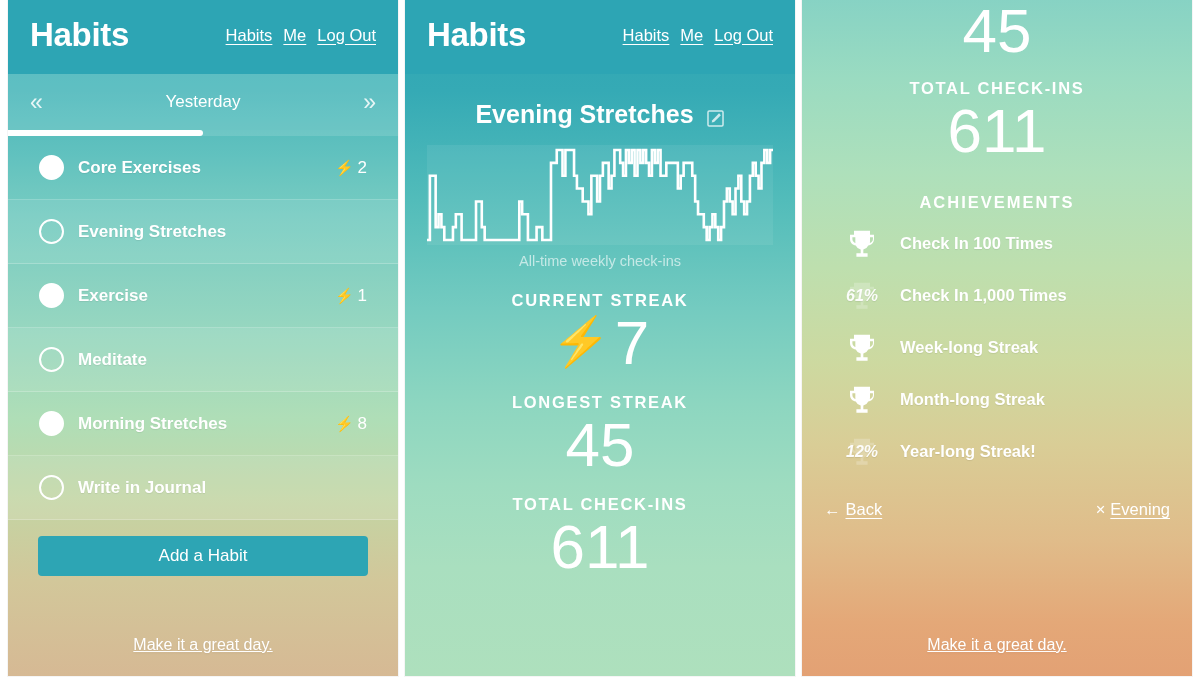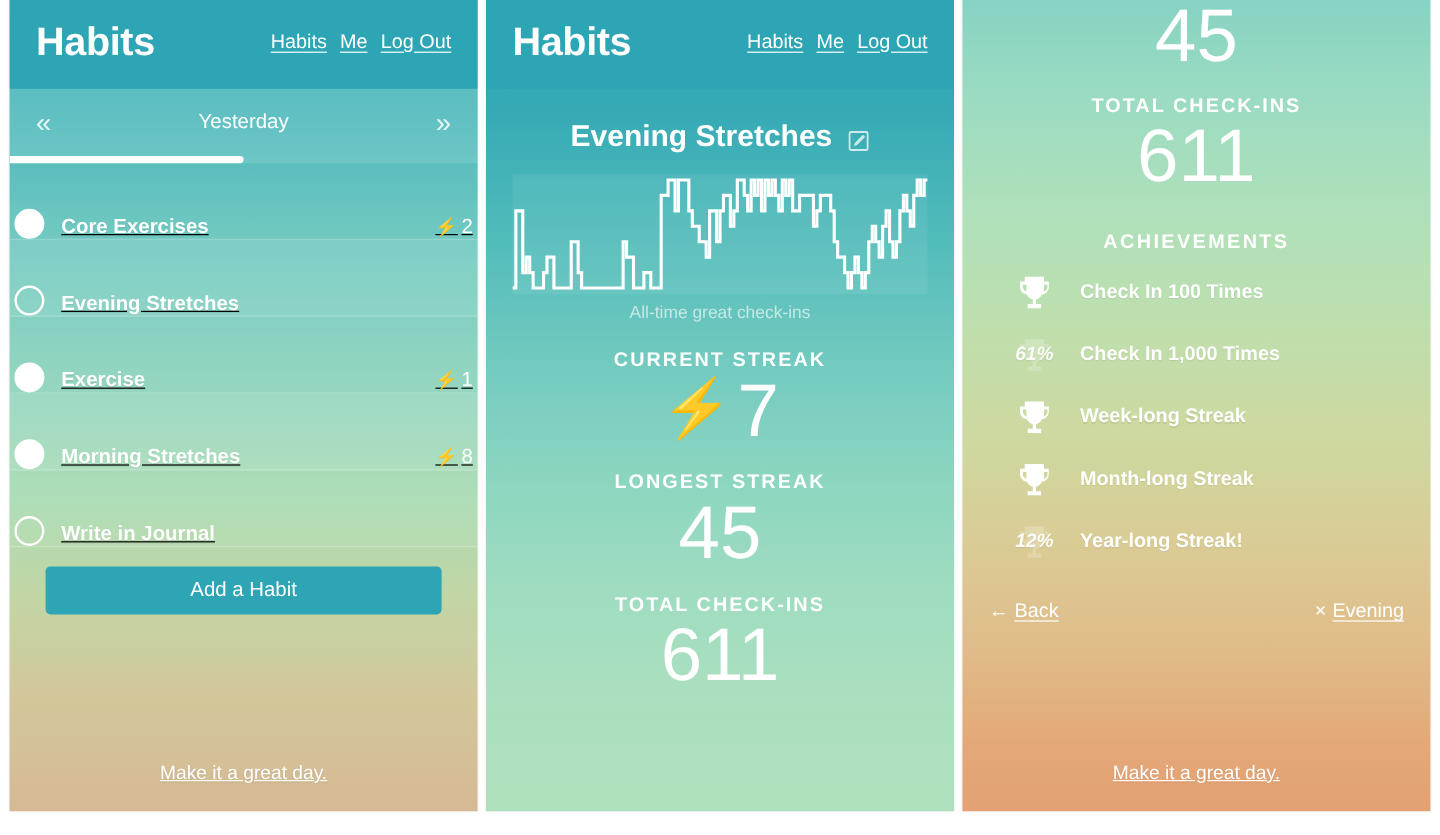--- a/index.html
+++ b/index.html
@@ -92,26 +92,25 @@
     position: absolute; left: 0; top: 0; bottom: 0;
     background: #ffffff;
     border-radius: 0 3px 3px 0;
   }
 
   
   .habits { flex: none; }
   .habit {
     height: 64px;
     display: flex;
-    align-items: flex-end;
-    padding: 0 4px;
+    align-items: center;
+    padding: 0 31px;
     border-bottom: 1px solid rgba(255,255,255,0.22);
     cursor: pointer;
     background: rgba(255,255,255,0.06);
-    text-decoration: underline;
   }
   .habit:nth-child(even) { background: rgba(255,255,255,0.12); }
   .dot {
     width: 25px; height: 25px;
     border-radius: 50%;
     border: 2.5px solid #ffffff;
     flex: none;
     margin-right: 14px;
   }
   .dot.done { background: #ffffff; }
@@ -291,20 +290,24 @@
         </div>
         <div class="habit">
           <div class="dot done"></div>
           <div class="hname">Exercise</div>
           <div class="streak">
             <span class="bolt">⚡</span>
             <span>1</span>
           </div>
         </div>
         <div class="habit">
+          <div class="dot"></div>
+          <div class="hname">Meditate</div>
+        </div>
+        <div class="habit">
           <div class="dot done"></div>
           <div class="hname">Morning Stretches</div>
           <div class="streak">
             <span class="bolt">⚡</span>
             <span>8</span>
           </div>
         </div>
         <div class="habit">
           <div class="dot"></div>
           <div class="hname">Write in Journal</div>
@@ -337,21 +340,21 @@
           <path d="M16.5 5.5 L18.8 7.8 L10.2 16.4 L7.2 17.2 L8 14.2 Z" fill="#ffffff" stroke="none"></path>
         </svg>
       </span>
     </div>
 
     <div class="chartbox">
       <svg id="chart-svg" viewBox="0 0 346 100" preserveAspectRatio="none">
           <path d="M0.00,95.00L2.88,95.00L2.88,30.71L5.77,30.71L5.77,30.71L8.65,30.71L8.65,82.14L11.53,82.14L11.53,69.29L14.42,69.29L14.42,82.14L17.30,82.14L17.30,95.00L20.18,95.00L20.18,95.00L23.07,95.00L23.07,95.00L25.95,95.00L25.95,82.14L28.83,82.14L28.83,69.29L31.72,69.29L31.72,69.29L34.60,69.29L34.60,95.00L37.48,95.00L37.48,95.00L40.37,95.00L40.37,95.00L43.25,95.00L43.25,95.00L46.13,95.00L46.13,95.00L49.02,95.00L49.02,56.43L51.90,56.43L51.90,56.43L54.78,56.43L54.78,82.14L57.67,82.14L57.67,95.00L60.55,95.00L60.55,95.00L63.43,95.00L63.43,95.00L66.32,95.00L66.32,95.00L69.20,95.00L69.20,95.00L72.08,95.00L72.08,95.00L74.97,95.00L74.97,95.00L77.85,95.00L77.85,95.00L80.73,95.00L80.73,95.00L83.62,95.00L83.62,95.00L86.50,95.00L86.50,95.00L89.38,95.00L89.38,95.00L92.27,95.00L92.27,56.43L95.15,56.43L95.15,69.29L98.03,69.29L98.03,69.29L100.92,69.29L100.92,95.00L103.80,95.00L103.80,95.00L106.68,95.00L106.68,95.00L109.57,95.00L109.57,82.14L112.45,82.14L112.45,82.14L115.33,82.14L115.33,95.00L118.22,95.00L118.22,95.00L121.10,95.00L121.10,95.00L123.98,95.00L123.98,17.86L126.87,17.86L126.87,17.86L129.75,17.86L129.75,5.00L132.63,5.00L132.63,5.00L135.52,5.00L135.52,30.71L138.40,30.71L138.40,5.00L141.28,5.00L141.28,5.00L144.17,5.00L144.17,5.00L147.05,5.00L147.05,30.71L149.93,30.71L149.93,43.57L152.82,43.57L152.82,43.57L155.70,43.57L155.70,56.43L158.58,56.43L158.58,56.43L161.47,56.43L161.47,69.29L164.35,69.29L164.35,30.71L167.23,30.71L167.23,30.71L170.12,30.71L170.12,56.43L173.00,56.43L173.00,30.71L175.88,30.71L175.88,17.86L178.77,17.86L178.77,17.86L181.65,17.86L181.65,43.57L184.53,43.57L184.53,30.71L187.42,30.71L187.42,5.00L190.30,5.00L190.30,5.00L193.18,5.00L193.18,17.86L196.07,17.86L196.07,30.71L198.95,30.71L198.95,5.00L201.83,5.00L201.83,17.86L204.72,17.86L204.72,5.00L207.60,5.00L207.60,30.71L210.48,30.71L210.48,5.00L213.37,5.00L213.37,17.86L216.25,17.86L216.25,5.00L219.13,5.00L219.13,17.86L222.02,17.86L222.02,30.71L224.90,30.71L224.90,5.00L227.78,5.00L227.78,17.86L230.67,17.86L230.67,5.00L233.55,5.00L233.55,30.71L236.43,30.71L236.43,30.71L239.32,30.71L239.32,17.86L242.20,17.86L242.20,17.86L245.08,17.86L245.08,17.86L247.97,17.86L247.97,17.86L250.85,17.86L250.85,43.57L253.73,43.57L253.73,30.71L256.62,30.71L256.62,17.86L259.50,17.86L259.50,17.86L262.38,17.86L262.38,17.86L265.27,17.86L265.27,30.71L268.15,30.71L268.15,56.43L271.03,56.43L271.03,69.29L273.92,69.29L273.92,69.29L276.80,69.29L276.80,82.14L279.68,82.14L279.68,95.00L282.57,95.00L282.57,82.14L285.45,82.14L285.45,69.29L288.33,69.29L288.33,82.14L291.22,82.14L291.22,95.00L294.10,95.00L294.10,82.14L296.98,82.14L296.98,56.43L299.87,56.43L299.87,43.57L302.75,43.57L302.75,56.43L305.63,56.43L305.63,69.29L308.52,69.29L308.52,43.57L311.40,43.57L311.40,30.71L314.28,30.71L314.28,56.43L317.17,56.43L317.17,69.29L320.05,69.29L320.05,56.43L322.93,56.43L322.93,30.71L325.82,30.71L325.82,17.86L328.70,17.86L328.70,30.71L331.58,30.71L331.58,43.57L334.47,43.57L334.47,17.86L337.35,17.86L337.35,5.00L340.23,5.00L340.23,17.86L343.12,17.86L343.12,5.00L346.00,5.00" fill="none" stroke="#ffffff" stroke-width="2.6" vector-effect="non-scaling-stroke" stroke-linejoin="miter"></path>
         </svg>
     </div>
-    <div class="chartcap">All-time great check-ins</div>
+    <div class="chartcap">All-time weekly check-ins</div>
 
     <div class="statlabel">CURRENT STREAK</div>
     <div class="statvalue">
       <span class="bigbolt">⚡</span>
       <span>7</span>
     </div>
 
     <div class="statlabel">LONGEST STREAK</div>
     <div class="statvalue">45</div>
 

